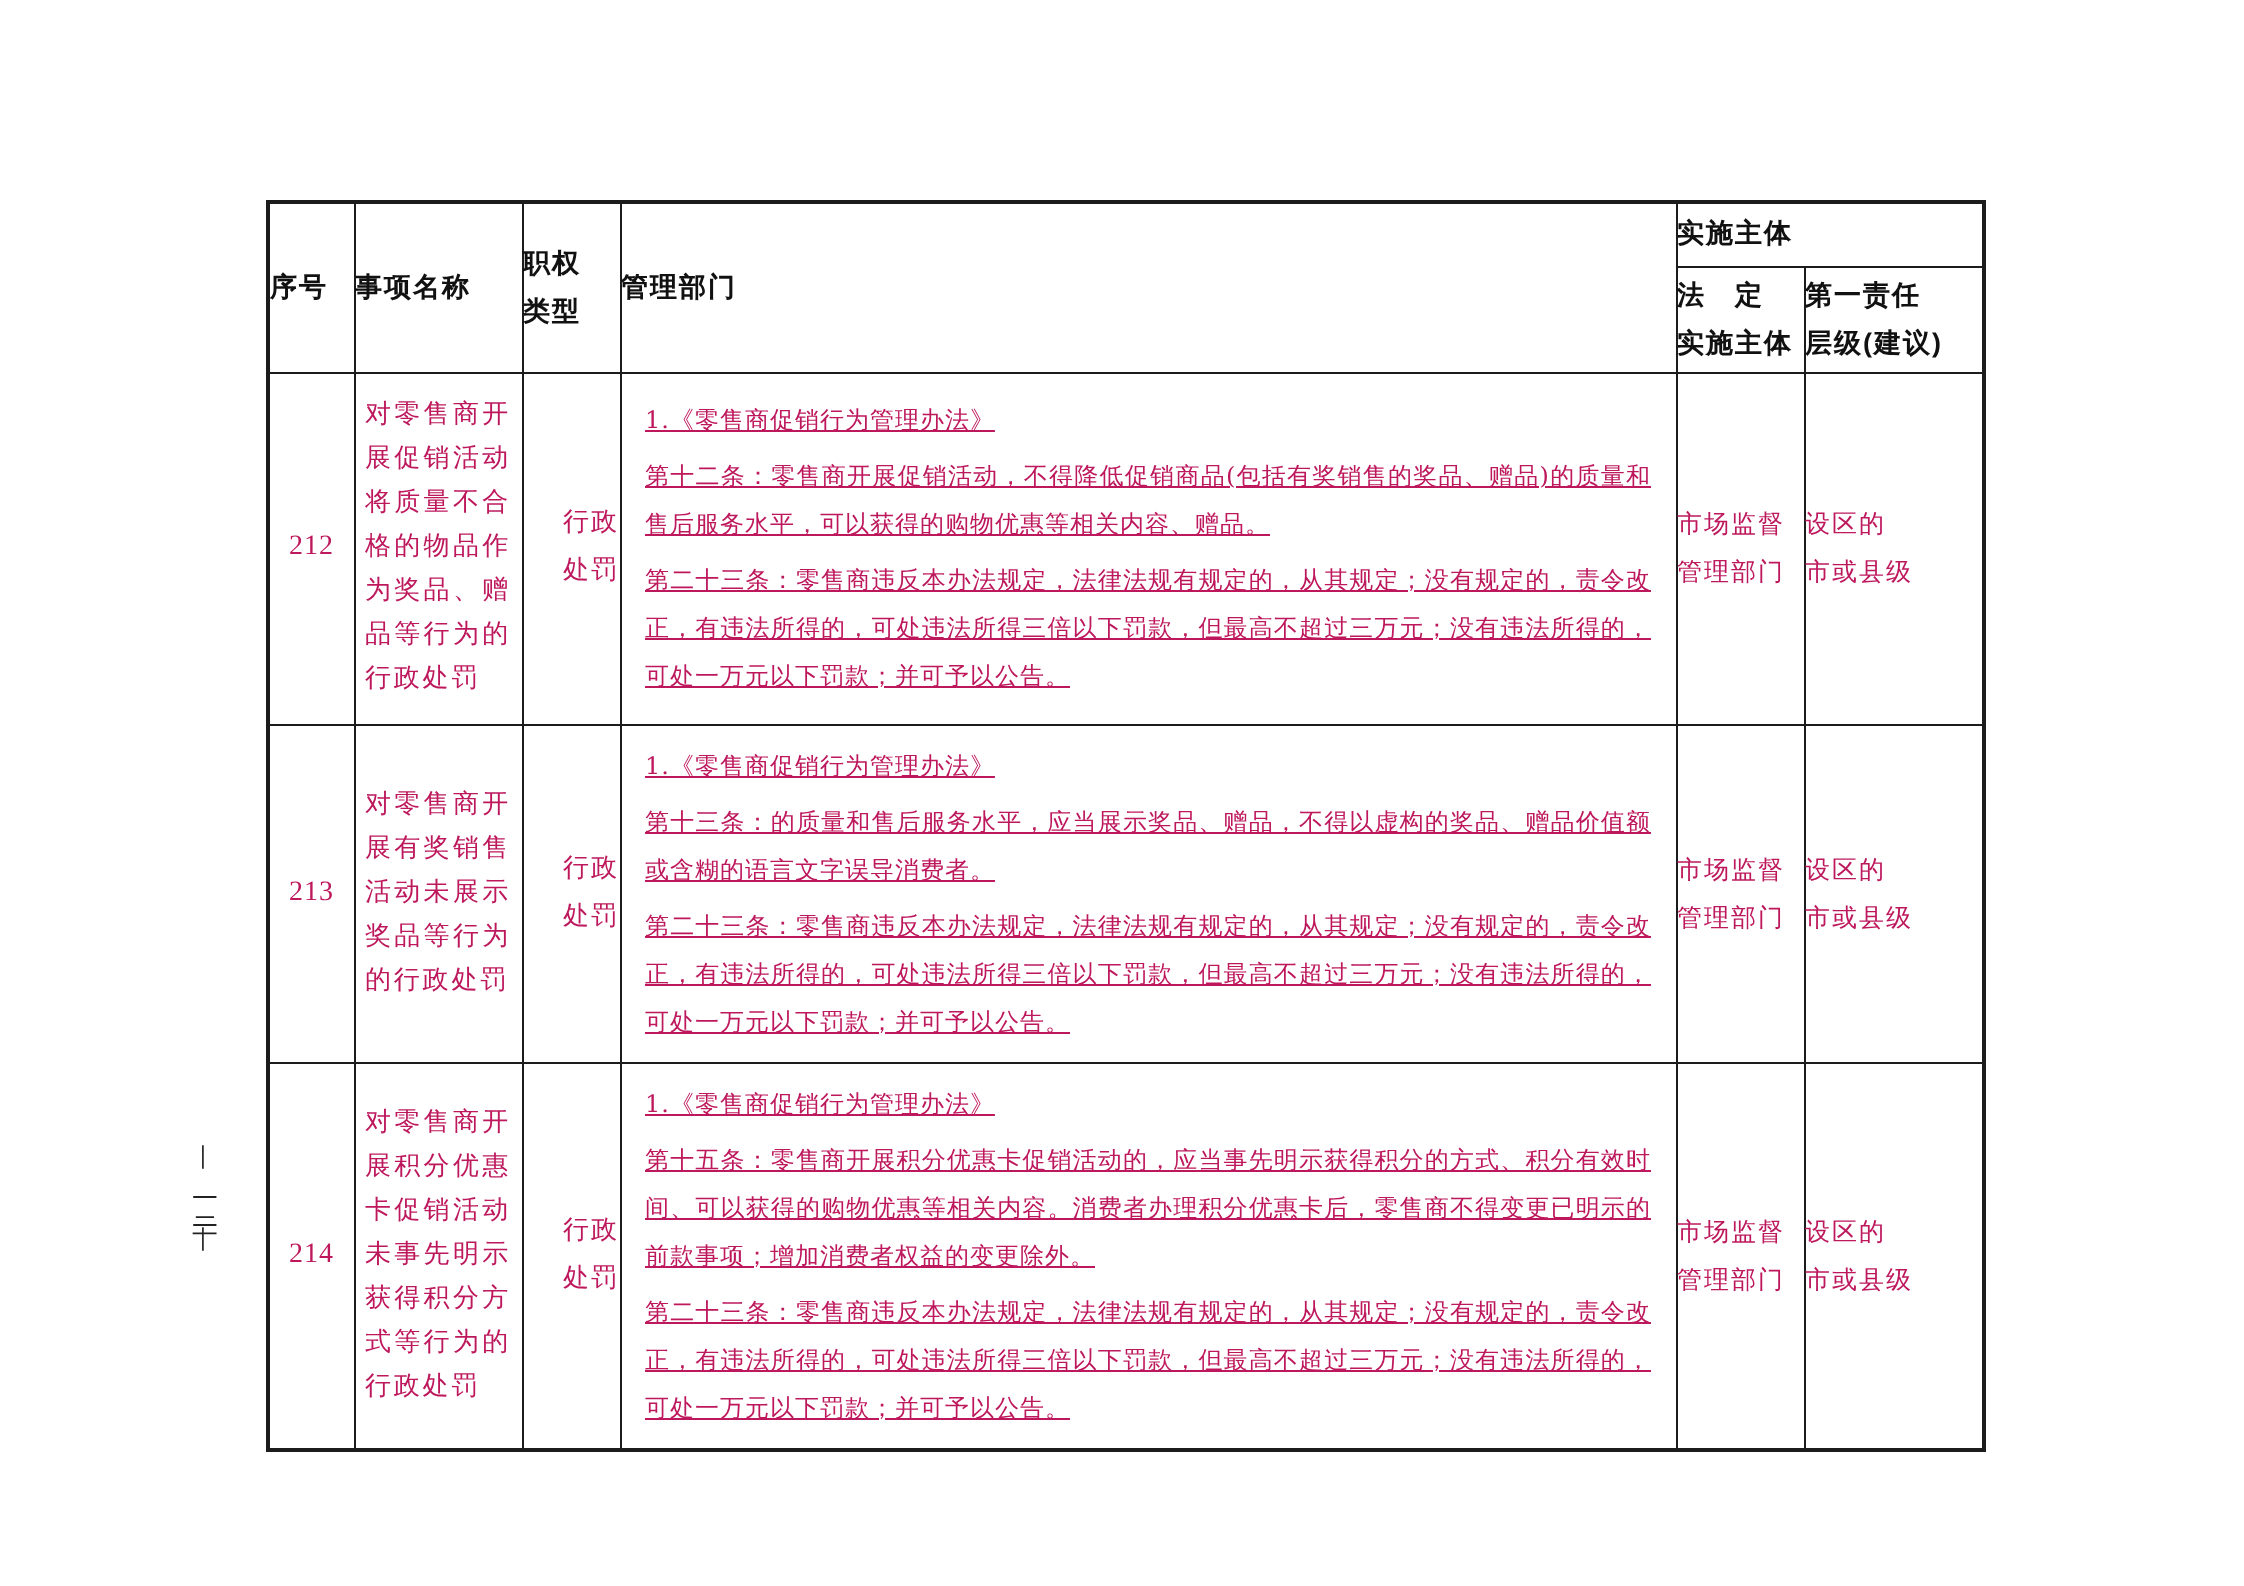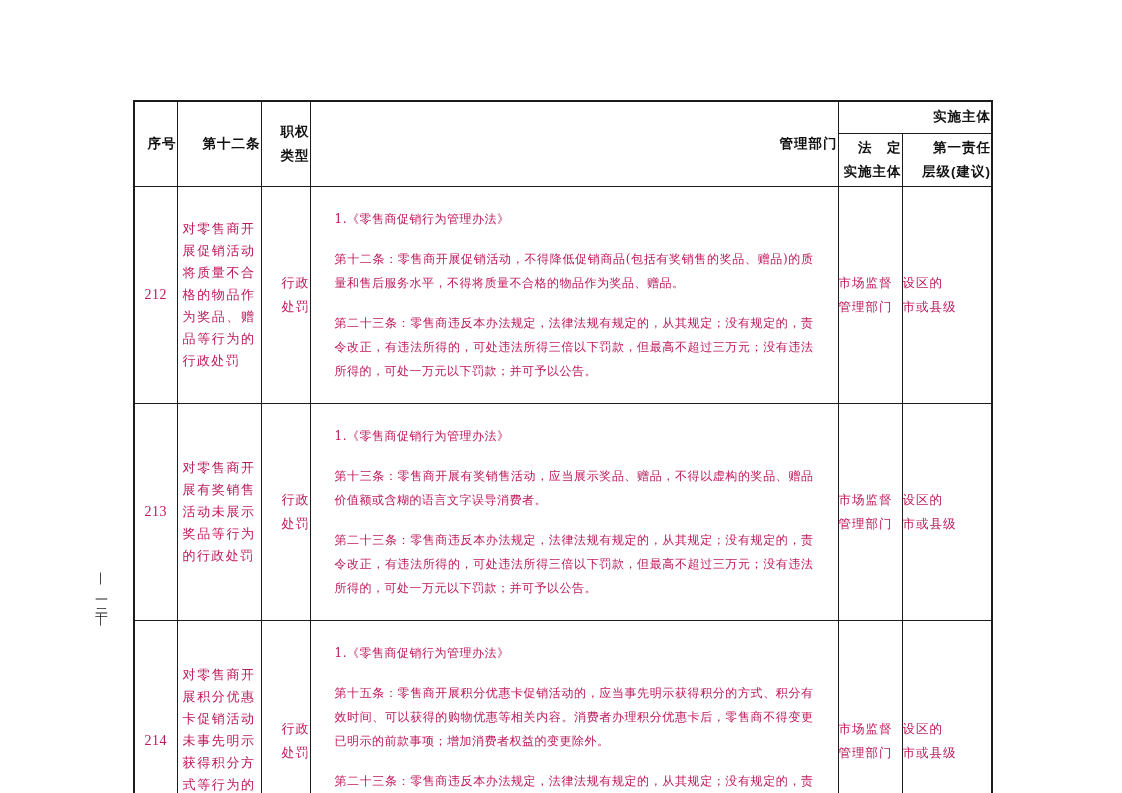--- a/index.html
+++ b/index.html
@@ -21,21 +21,21 @@
     border-collapse: collapse;
     background: #ffffff;
   }
   table.doc-table, table.doc-table th, table.doc-table td {
     border: 1.6px solid #1c1c1c;
   }
   table.doc-table { border-width: 2.2px; }
   th {
     font-family: "Liberation Sans", sans-serif;
     font-weight: bold; font-size: 13.5px; letter-spacing: 1px;
-    text-align: right; vertical-align: middle;
+    text-align: left; vertical-align: middle;
     line-height: 24px; color: #111;
   }
   tr.head-group { height: 32px; }
   tr.head-sub   { height: 53px; }
   td {
     font-size: 12.5px; vertical-align: middle; color: #be185d;
   }
   .preline { white-space: pre-line; }
   td.c-no {
     text-align: center; font-size: 14px; letter-spacing: 0.5px;
@@ -46,21 +46,21 @@
     letter-spacing: 1.4px; text-align: justify;
     word-break: break-all;
   }
   td.c-type {
     text-align: right; line-height: 24px; font-size: 13px; letter-spacing: 1px;
   }
   td.c-basis {
     padding: 4px 8px; line-height: 24px; font-size: 12px;
     letter-spacing: 0.5px; text-align: justify; word-break: break-all;
   }
-  td.c-basis p { margin: 16px; }
+  td.c-basis p { margin: 4px; text-decoration: underline; }
   td.c-subject, td.c-level {
     line-height: 24px; font-size: 12.5px; letter-spacing: 1px;
   }
   tr.r-212 { height: 176px; }
   tr.r-213 { height: 151px; }
   tr.r-214 { height: 182px; }
 </style>
 </head>
 <body>
 
@@ -71,57 +71,57 @@
     <col style="width:43px">
     <col style="width:84px">
     <col style="width:49px">
     <col style="width:528px">
     <col style="width:64px">
     <col style="width:90px">
   </colgroup>
   <thead>
     <tr class="head-group">
       <th rowspan="2">序号</th>
-      <th rowspan="2">第十二条</th>
+      <th rowspan="2">事项名称</th>
       <th rowspan="2" class="preline">职权
 类型</th>
       <th rowspan="2">管理部门</th>
       <th colspan="2">实施主体</th>
     </tr>
     <tr class="head-sub">
       <th class="preline">法　定
 实施主体</th>
       <th class="preline">第一责任
 层级(建议)</th>
     </tr>
   </thead>
   <tbody>
     <tr class="r-212">
       <td class="c-no">212</td>
       <td class="c-name">对零售商开展促销活动将质量不合格的物品作为奖品、赠品等行为的行政处罚</td>
       <td class="c-type preline">行政
 处罚</td>
       <td class="c-basis">
         <p>1.《零售商促销行为管理办法》</p>
-        <p>第十二条：零售商开展促销活动，不得降低促销商品(包括有奖销售的奖品、赠品)的质量和售后服务水平，不得将质量不合格的物品作为奖品、赠品。</p>
+        <p>第十二条：零售商开展促销活动，不得降低促销商品(包括有奖销售的奖品、赠品)的质量和售后服务水平，可以获得的购物优惠等相关内容、赠品。</p>
         <p>第二十三条：零售商违反本办法规定，法律法规有规定的，从其规定；没有规定的，责令改正，有违法所得的，可处违法所得三倍以下罚款，但最高不超过三万元；没有违法所得的，可处一万元以下罚款；并可予以公告。</p>
       </td>
       <td class="c-subject preline">市场监督
 管理部门</td>
       <td class="c-level preline">设区的
 市或县级</td>
     </tr>
     <tr class="r-213">
       <td class="c-no">213</td>
       <td class="c-name">对零售商开展有奖销售活动未展示奖品等行为的行政处罚</td>
       <td class="c-type preline">行政
 处罚</td>
       <td class="c-basis">
         <p>1.《零售商促销行为管理办法》</p>
-        <p>第十三条：零售商开展有奖销售活动，应当展示奖品、赠品，不得以虚构的奖品、赠品价值额或含糊的语言文字误导消费者。</p>
+        <p>第十三条：的质量和售后服务水平，应当展示奖品、赠品，不得以虚构的奖品、赠品价值额或含糊的语言文字误导消费者。</p>
         <p>第二十三条：零售商违反本办法规定，法律法规有规定的，从其规定；没有规定的，责令改正，有违法所得的，可处违法所得三倍以下罚款，但最高不超过三万元；没有违法所得的，可处一万元以下罚款；并可予以公告。</p>
       </td>
       <td class="c-subject preline">市场监督
 管理部门</td>
       <td class="c-level preline">设区的
 市或县级</td>
     </tr>
     <tr class="r-214">
       <td class="c-no">214</td>
       <td class="c-name">对零售商开展积分优惠卡促销活动未事先明示获得积分方式等行为的行政处罚</td>

